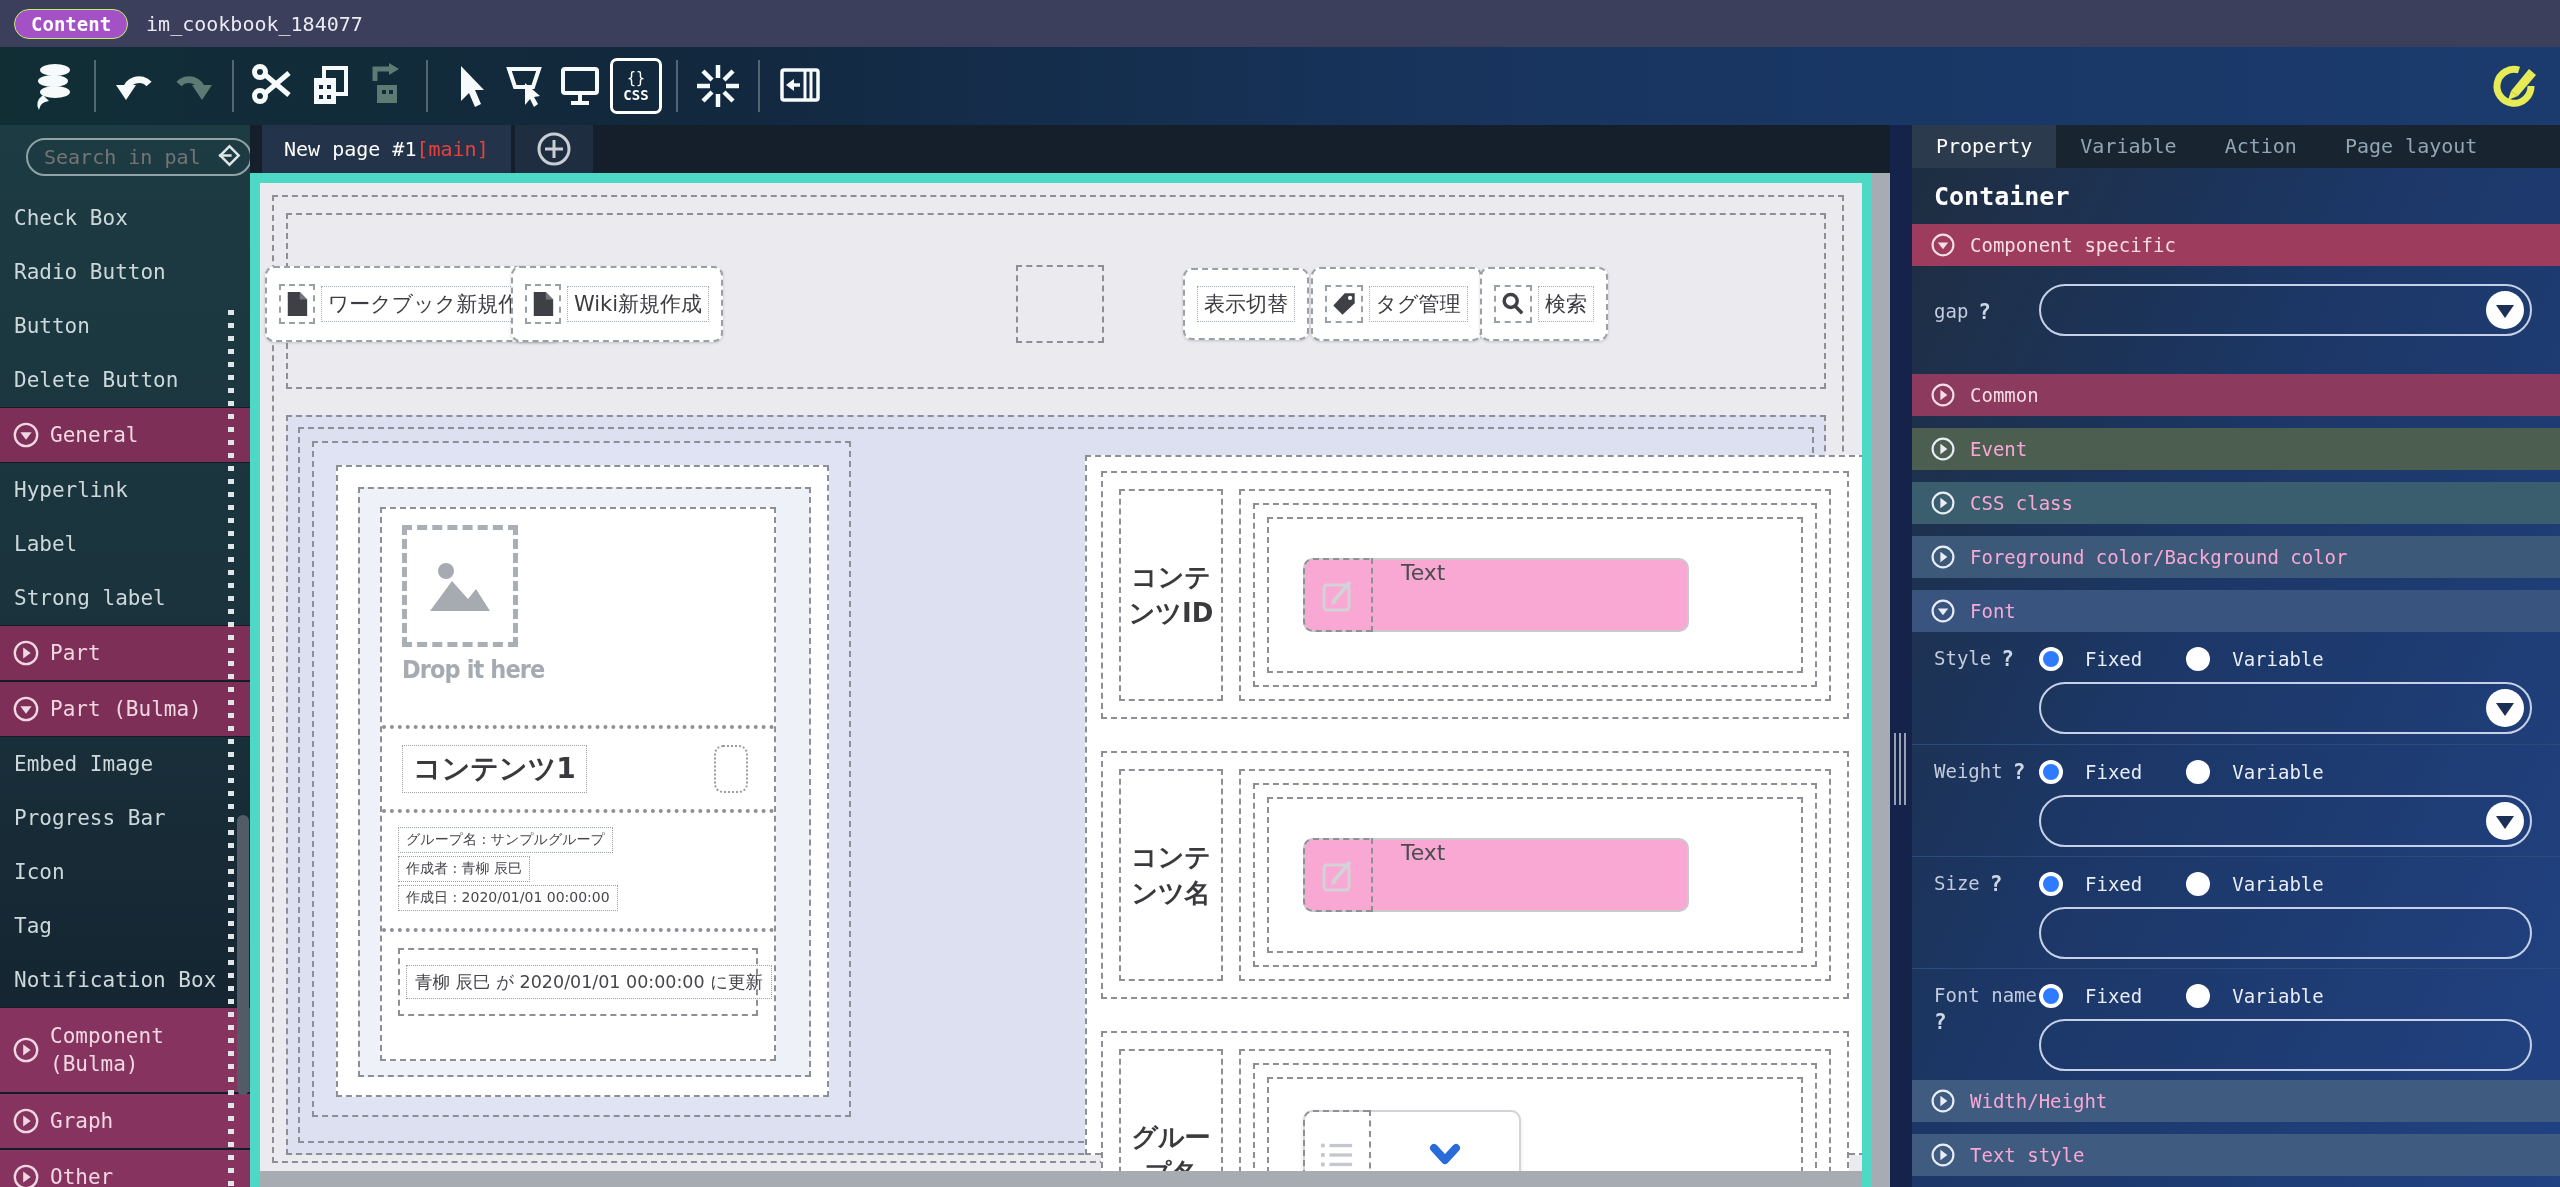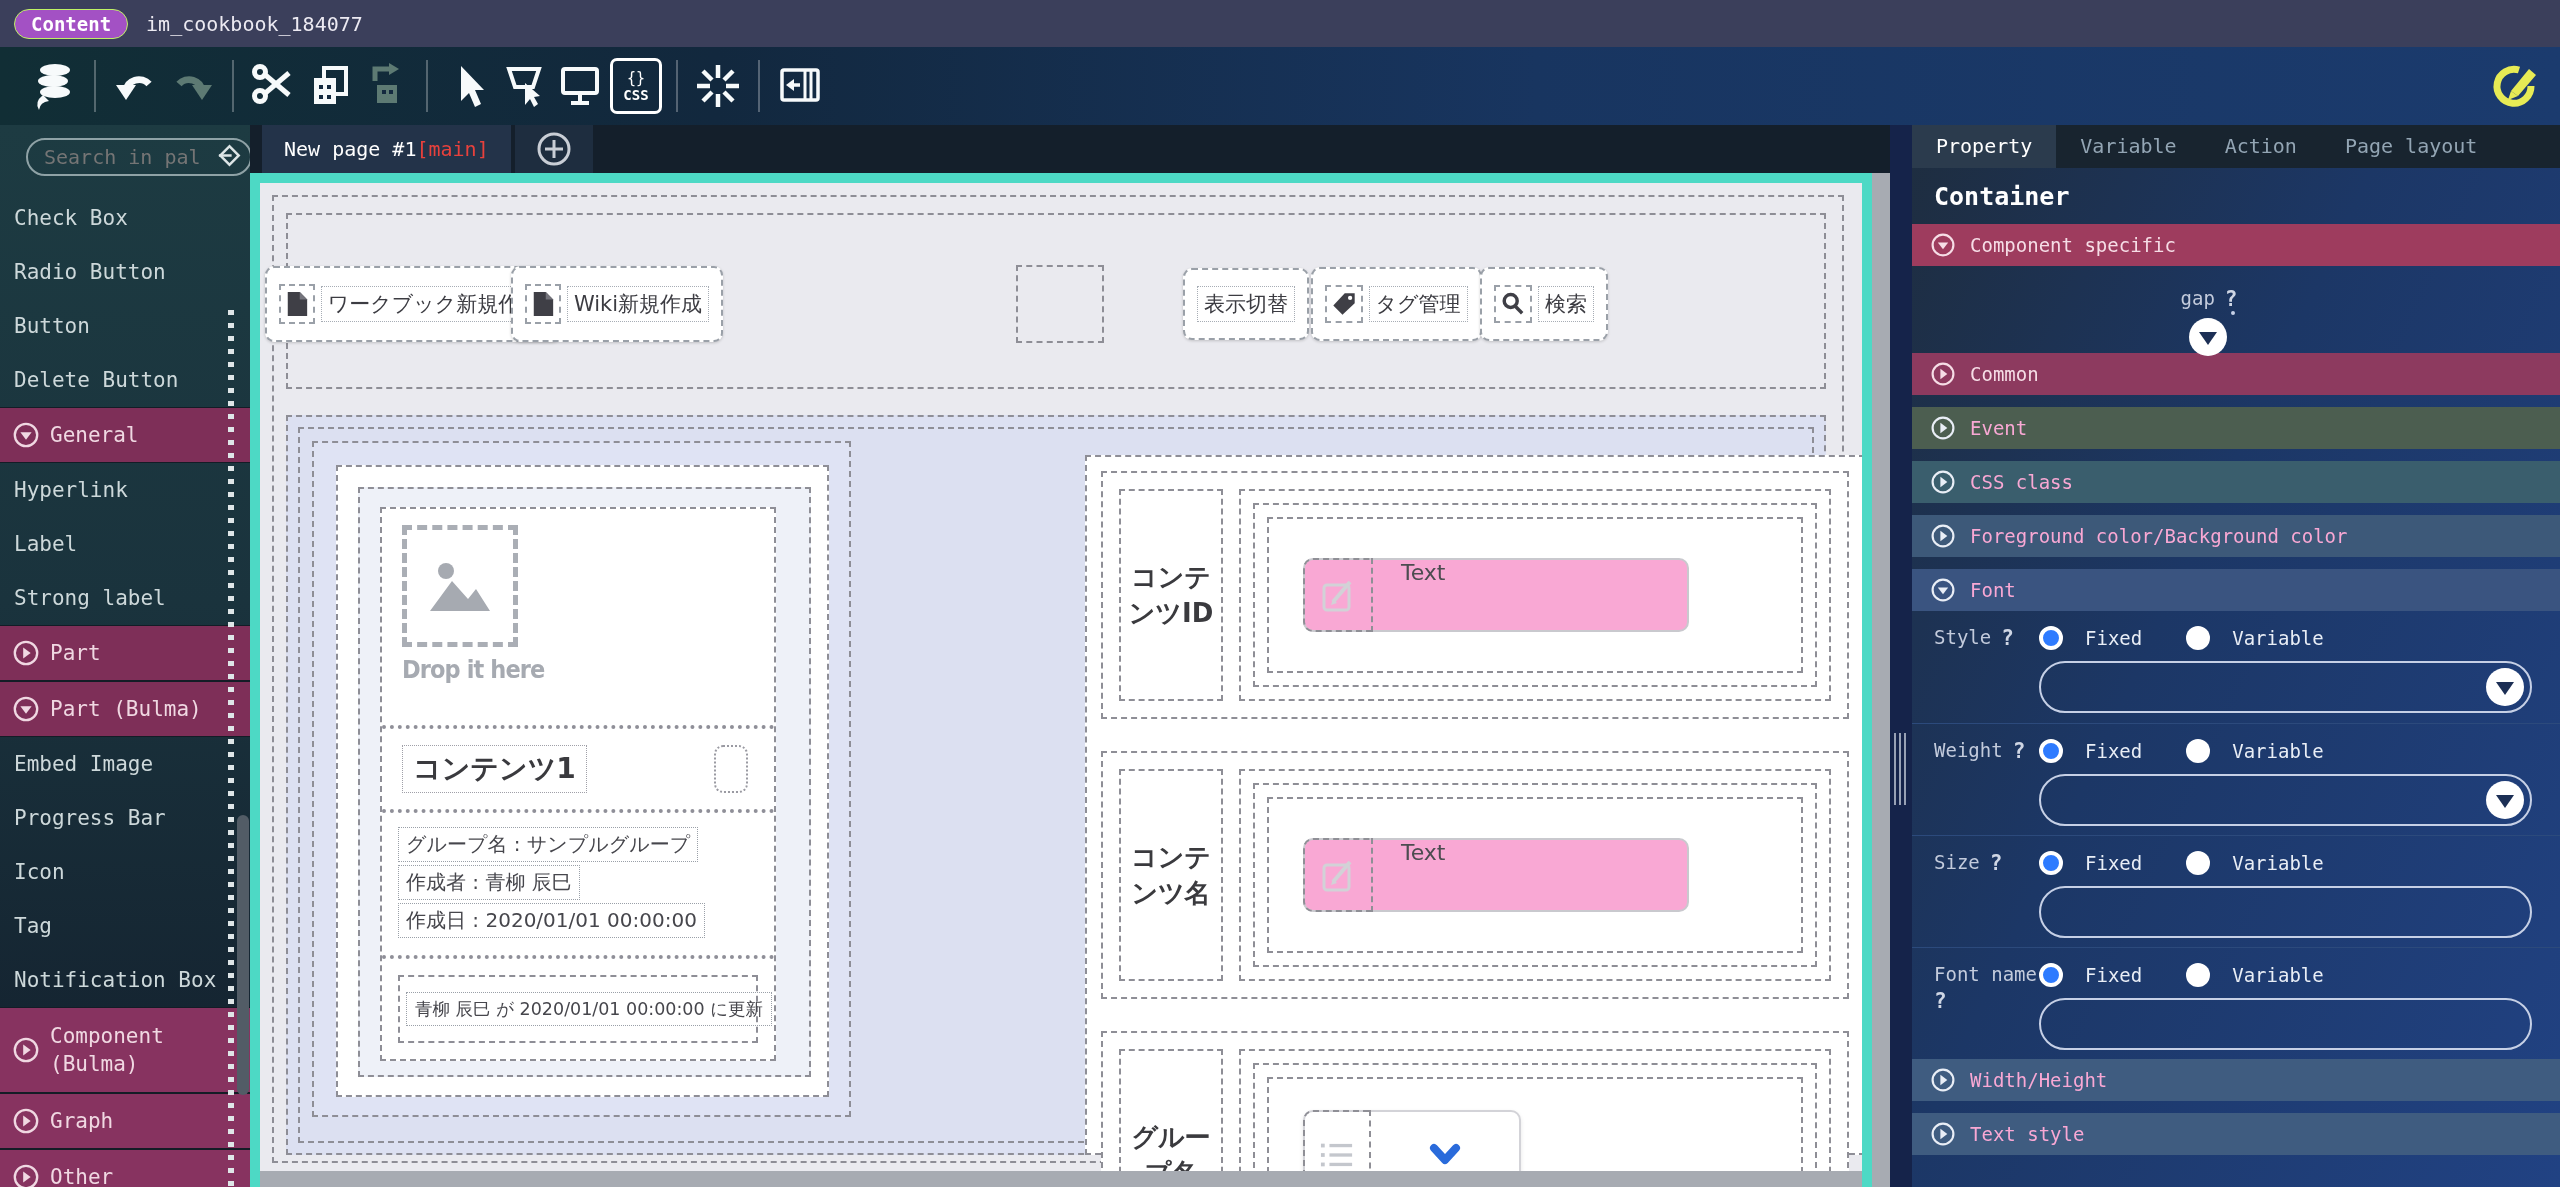--- a/index.html
+++ b/index.html
@@ -86,21 +86,21 @@
         font-family:"DejaVu Sans","Liberation Sans",sans-serif;}
   .card-div{border-top:4px dotted #8f8f98;}
   #imgzone{height:216px;padding:16px 0 0 20px;box-sizing:border-box;}
   #ph-box{width:106px;height:112px;border:5px dashed #aaaeb5;display:flex;align-items:center;justify-content:center;}
   #drop-hint{margin-top:8px;font-size:25px;font-weight:bold;color:#a6aab1;letter-spacing:-1px;
              transform:scaleX(.9);transform-origin:left;white-space:nowrap;}
   #title-row{display:flex;align-items:center;padding:16px 16px 16px 20px;}
   #card-title{border:1px dotted #a0a0a8;padding:4px 10px;font-size:28px;font-weight:bold;color:#3a3a3e;}
   #mini-box{margin-left:auto;margin-right:10px;width:30px;height:44px;border:2px dotted #9a9aa2;border-radius:9px;}
   #meta{padding:14px 16px;}
-  #meta .mline{display:table;border:1px dotted #9aa0a8;padding:3px 7px;font-size:20px;color:#46464c;margin-bottom:3px;white-space:nowrap;}
+  #meta .mline{display:table;border:1px dotted #9aa0a8;padding:3px 7px;font-size:14px;color:#46464c;margin-bottom:3px;white-space:nowrap;}
   #footer-wrap{margin:16px;border:2px dashed #8e8e96;padding:15px 6px;text-align:center;}
   #footer-box{display:inline-block;border:1px dotted #9aa0a8;padding:4px 8px;font-size:17.5px;color:#46464c;white-space:nowrap;}
 
   #col-right{left:785px;top:26px;width:780px;height:700px;position:absolute;background:#fff;border:2px dashed #8e8e96;
              padding:14px;box-sizing:border-box;display:flex;flex-direction:column;gap:32px;
              font-family:"DejaVu Sans","Liberation Sans",sans-serif;}
   .fgroup{border:2px dashed #8e8e96;padding:16px;display:flex;gap:16px;height:248px;box-sizing:border-box;flex:none;background:#fff;}
   .flabel{width:104px;flex:none;border:2px dashed #8e8e96;display:flex;align-items:center;justify-content:center;
           text-align:center;font-size:26px;font-weight:bold;color:#3a3a3e;line-height:1.4;padding:4px;box-sizing:border-box;}
   .fin1{flex:1;border:2px dashed #8e8e96;padding:12px;box-sizing:border-box;}
@@ -126,21 +126,21 @@
   .p-head{height:56px;display:flex;align-items:center;padding-left:22px;color:#fff;font-size:25px;font-weight:bold;}
   .p-hdr{height:42px;display:flex;align-items:center;gap:14px;padding-left:18px;font-size:19px;color:#f9a8d4;
          margin-bottom:12px;cursor:pointer;}
   .p-hdr.rose{background:#9e3c5e;color:#f6dde6;margin-bottom:0;}
   .p-hdr.rose2{background:#8d3a5f;color:#f6dde6;}
   .p-hdr.olive{background:#4c5e50;}
   .p-hdr.tealc{background:#3a5e6d;}
   .p-hdr.steel{background:#3d5979;}
   .p-hdr.bluec{background:#3a5480;margin-bottom:0;}
   .p-hdr.blue2{background:#3f5c80;}
-  .gap-row{display:flex;align-items:center;margin:18px 0 38px;padding:0 28px 0 22px;flex-direction:column;}
+  .gap-row{display:flex;align-items:center;margin:18px 0 38px;padding:0 28px 0 22px;}
   .p-label{width:105px;flex:none;display:flex;flex-wrap:wrap;gap:4px 10px;align-content:flex-start;
            color:#c3cbdc;font-size:19px;padding-top:3px;}
   .help{color:#cfd6e4;font-weight:bold;font-size:21px;cursor:pointer;}
   .pill{flex:1;height:52px;border:2px solid #c6d0e6;border-radius:27px;position:relative;box-sizing:border-box;}
   .dd{position:absolute;right:6px;top:5px;width:38px;height:38px;background:#fff;border-radius:50%;cursor:pointer;}
   .dd::after{content:"";position:absolute;left:10px;top:14px;border-left:9px solid transparent;
              border-right:9px solid transparent;border-top:13px solid #1c2f55;}
   .f-row{padding:12px 28px 0 22px;height:112px;box-sizing:border-box;display:flex;}
   .f-row + .f-row{border-top:1px solid #2c4a7c;}
   .f-right{flex:1;display:flex;flex-direction:column;}

